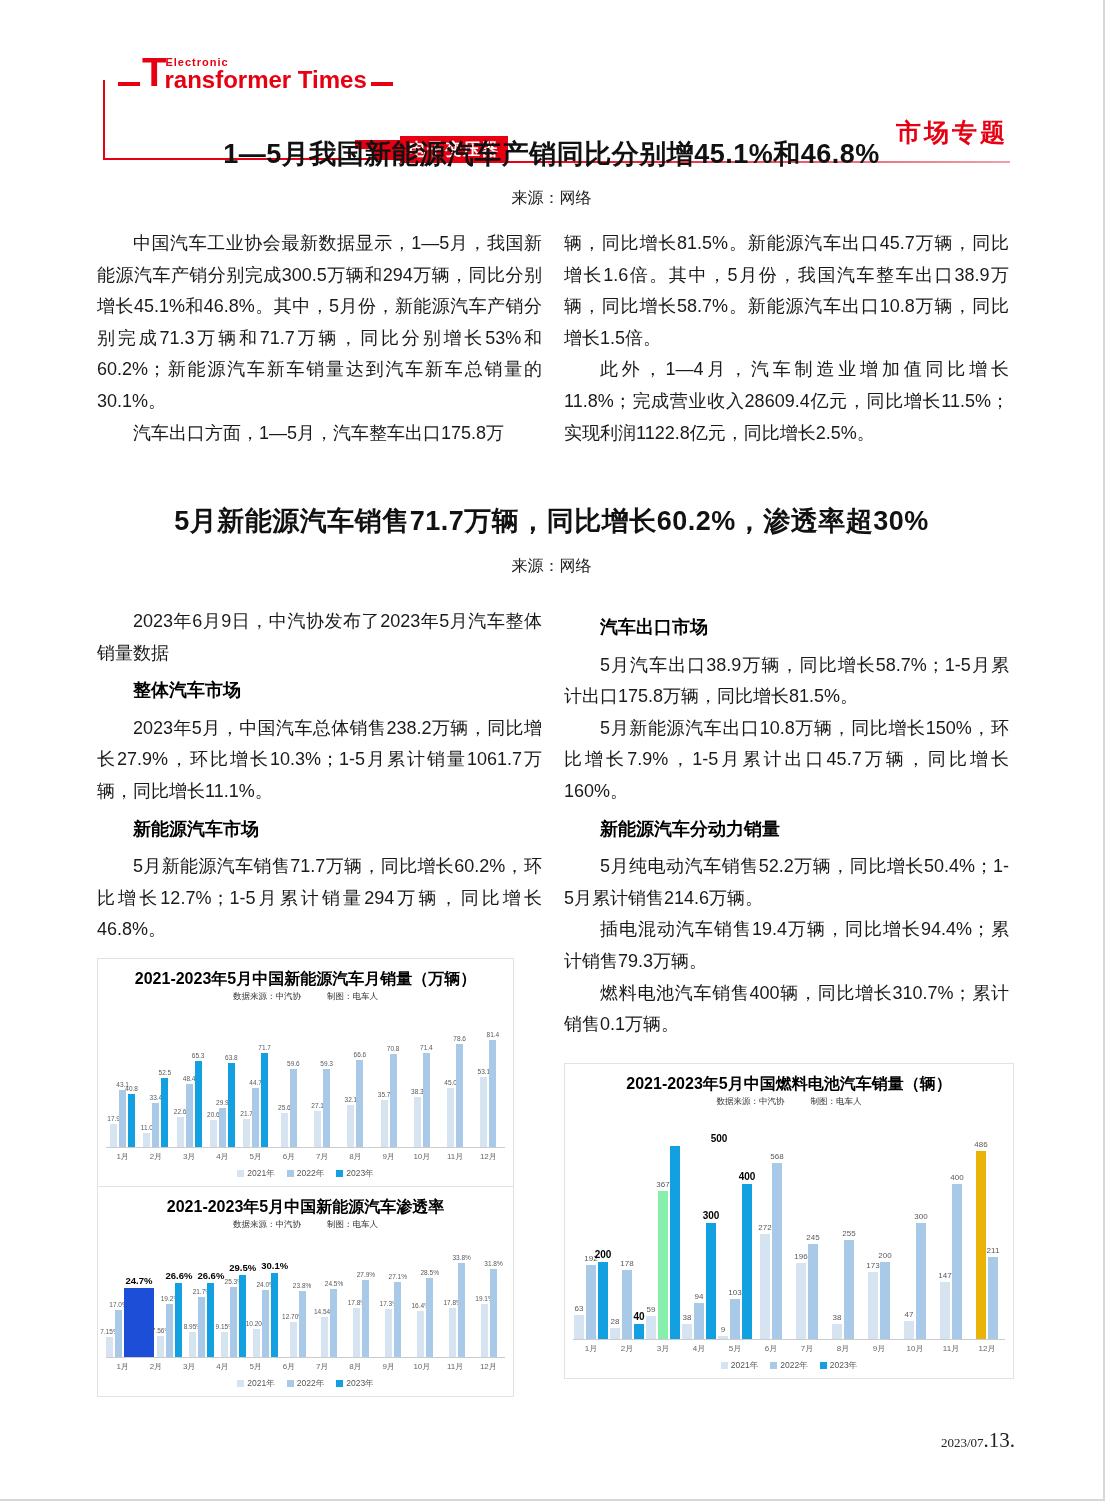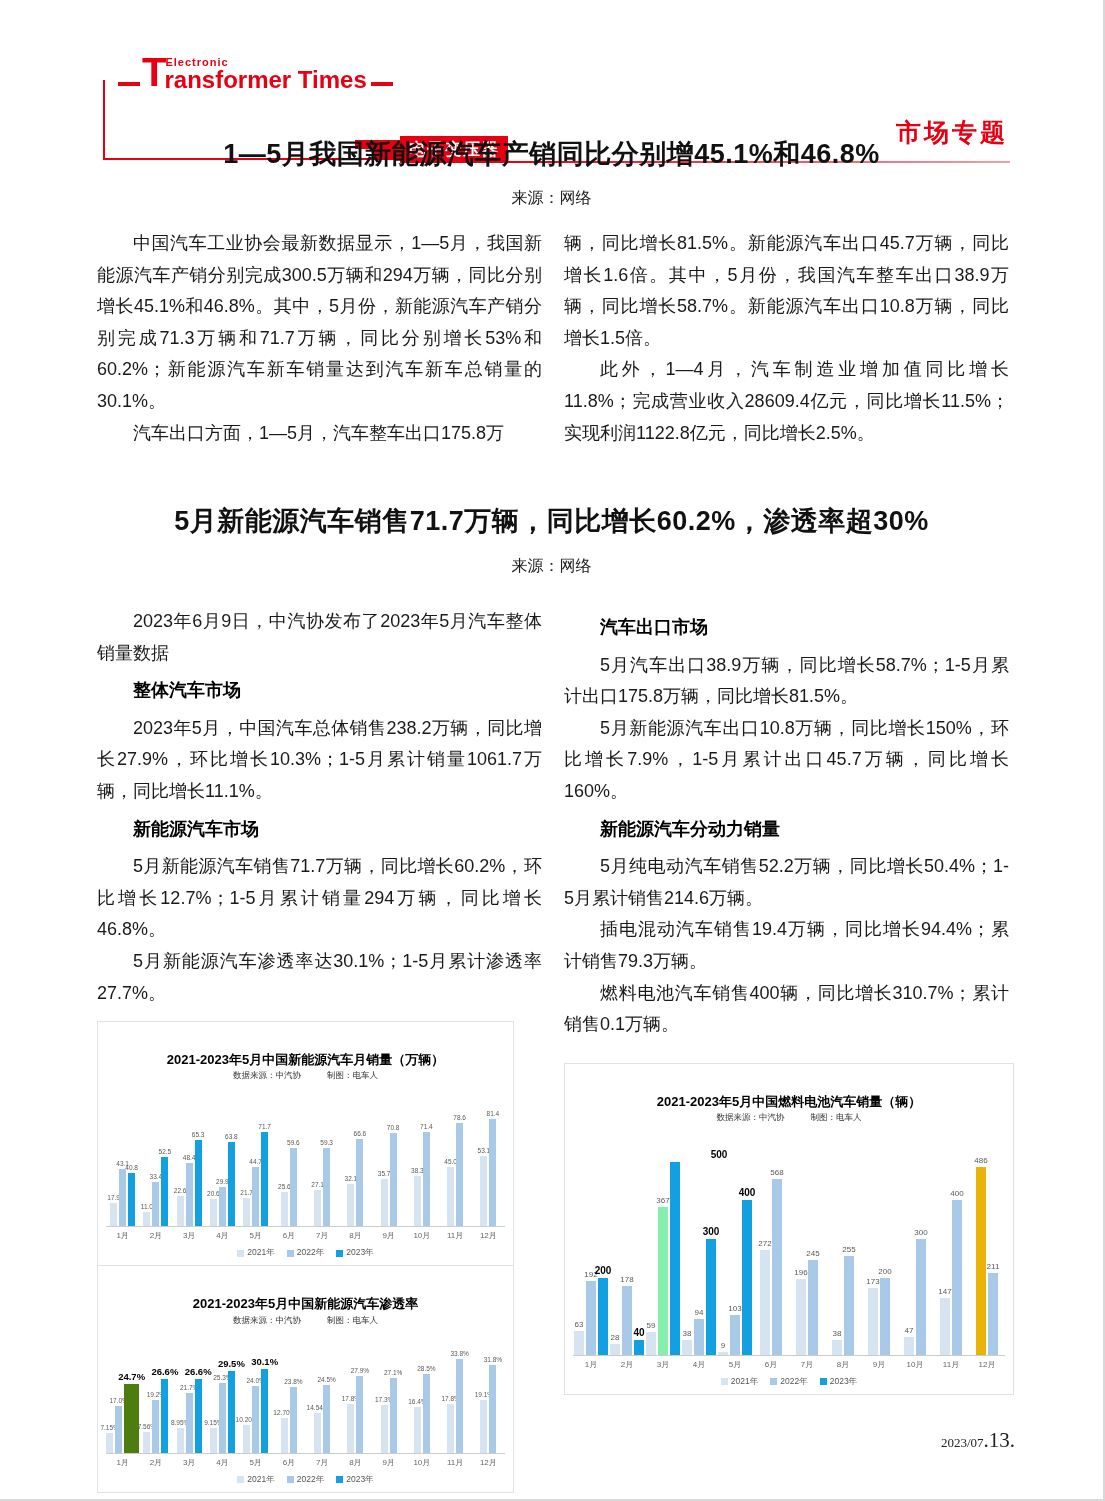--- a/index.html
+++ b/index.html
@@ -27,21 +27,21 @@
   
   .a-title{position:absolute;left:0;right:0;text-align:center;font-size:27px;font-weight:bold;color:#111;letter-spacing:.5px;}
   .a-source{position:absolute;left:0;right:0;text-align:center;font-size:16px;color:#222;}
   .cols{position:absolute;left:97px;width:912px;display:flex;gap:22px;}
   .col{width:445px;}
   .col p{margin:0;font-size:18px;line-height:31.6px;text-align:justify;text-indent:2em;color:#1a1a1a;}
   .col p.no-indent{text-indent:0;}
   .col h4{margin:6px 0;font-size:18px;line-height:31.6px;text-indent:2em;color:#000;}
   
   .chart-box{border:1px solid #e2e2e2;background:#fff;box-sizing:border-box;padding:10px 8px 6px;}
-  .c-title{text-align:center;font-weight:bold;font-size:13px;color:#000;line-height:1.25;margin-top:20px;}
+  .c-title{text-align:center;font-weight:bold;font-size:16px;color:#000;line-height:1.25;}
   .c-sub{text-align:center;font-size:8.5px;color:#333;margin-top:2px;}
   .c-sub .sep{display:inline-block;width:26px;}
   .bars-row{display:flex;align-items:flex-end;border-bottom:1px solid #ccc;margin-top:26px;}
   .group{flex:1;display:flex;justify-content:center;align-items:flex-end;gap:2px;}
   .bar{position:relative;}
   .vlabel{position:absolute;bottom:calc(100% + 2px);left:50%;transform:translateX(-50%);
           white-space:nowrap;color:#595959;font-weight:normal;}
   .vlabel.bold{color:#000;font-weight:bold;}
   .labels-row{display:flex;}
   .xlabel{flex:1;text-align:center;font-size:8px;color:#666;padding-top:3px;}
@@ -95,21 +95,20 @@
 
   <div class="a-title" style="top:503px;">5月新能源汽车销售71.7万辆，同比增长60.2%，渗透率超30%</div>
   <div class="a-source" style="top:556px;">来源：网络</div>
   <div class="cols" style="top:606px;">
     <div class="col">
       <p>2023年6月9日，中汽协发布了2023年5月汽车整体销量数据</p>
       <h4>整体汽车市场</h4>
       <p>2023年5月，中国汽车总体销售238.2万辆，同比增长27.9%，环比增长10.3%；1-5月累计销量1061.7万辆，同比增长11.1%。</p>
       <h4>新能源汽车市场</h4>
       <p>5月新能源汽车销售71.7万辆，同比增长60.2%，环比增长12.7%；1-5月累计销量294万辆，同比增长46.8%。</p>
-      <p>5月新能源汽车渗透率达30.1%；1-5月累计渗透率27.7%。</p>
 
       <div id="chart1" class="chart-box">
         <div class="c-title">2021-2023年5月中国新能源汽车月销量（万辆）</div>
         <div class="c-sub"><span>数据来源：中汽协</span><span class="sep"></span><span>制图：电车人</span></div>
         <div class="bars-row" style="height: 118px;">
             <div class="group">
               <div class="bar" style="width: 7px; height: 23px; background: rgb(214, 228, 242);">
                 <div class="vlabel" style="font-size: 6.5px;">17.9</div>
               </div>
               <div class="bar" style="width: 7px; height: 57px; background: rgb(169, 201, 232);">
@@ -254,21 +253,21 @@
         <div class="c-title">2021-2023年5月中国新能源汽车渗透率</div>
         <div class="c-sub"><span>数据来源：中汽协</span><span class="sep"></span><span>制图：电车人</span></div>
         <div class="bars-row" style="height: 100px;">
             <div class="group">
               <div class="bar" style="width: 7px; height: 20px; background: rgb(214, 228, 242);">
                 <div class="vlabel" style="font-size: 6.5px;">7.15%</div>
               </div>
               <div class="bar" style="width: 7px; height: 47px; background: rgb(169, 201, 232);">
                 <div class="vlabel" style="font-size: 6.5px;">17.0%</div>
               </div>
-              <div class="bar" style="width: 15px; height: 69px; background: #4d7c0f;">
+              <div class="bar" style="width: 30px; height: 69px; background: #1d4ed8;">
                 <div class="vlabel bold" style="font-size: 9.5px;">24.7%</div>
               </div>
             </div>
             <div class="group">
               <div class="bar" style="width: 7px; height: 21px; background: rgb(214, 228, 242);">
                 <div class="vlabel" style="font-size: 6.5px;">7.56%</div>
               </div>
               <div class="bar" style="width: 7px; height: 53px; background: rgb(169, 201, 232);">
                 <div class="vlabel" style="font-size: 6.5px;">19.2%</div>
               </div>

